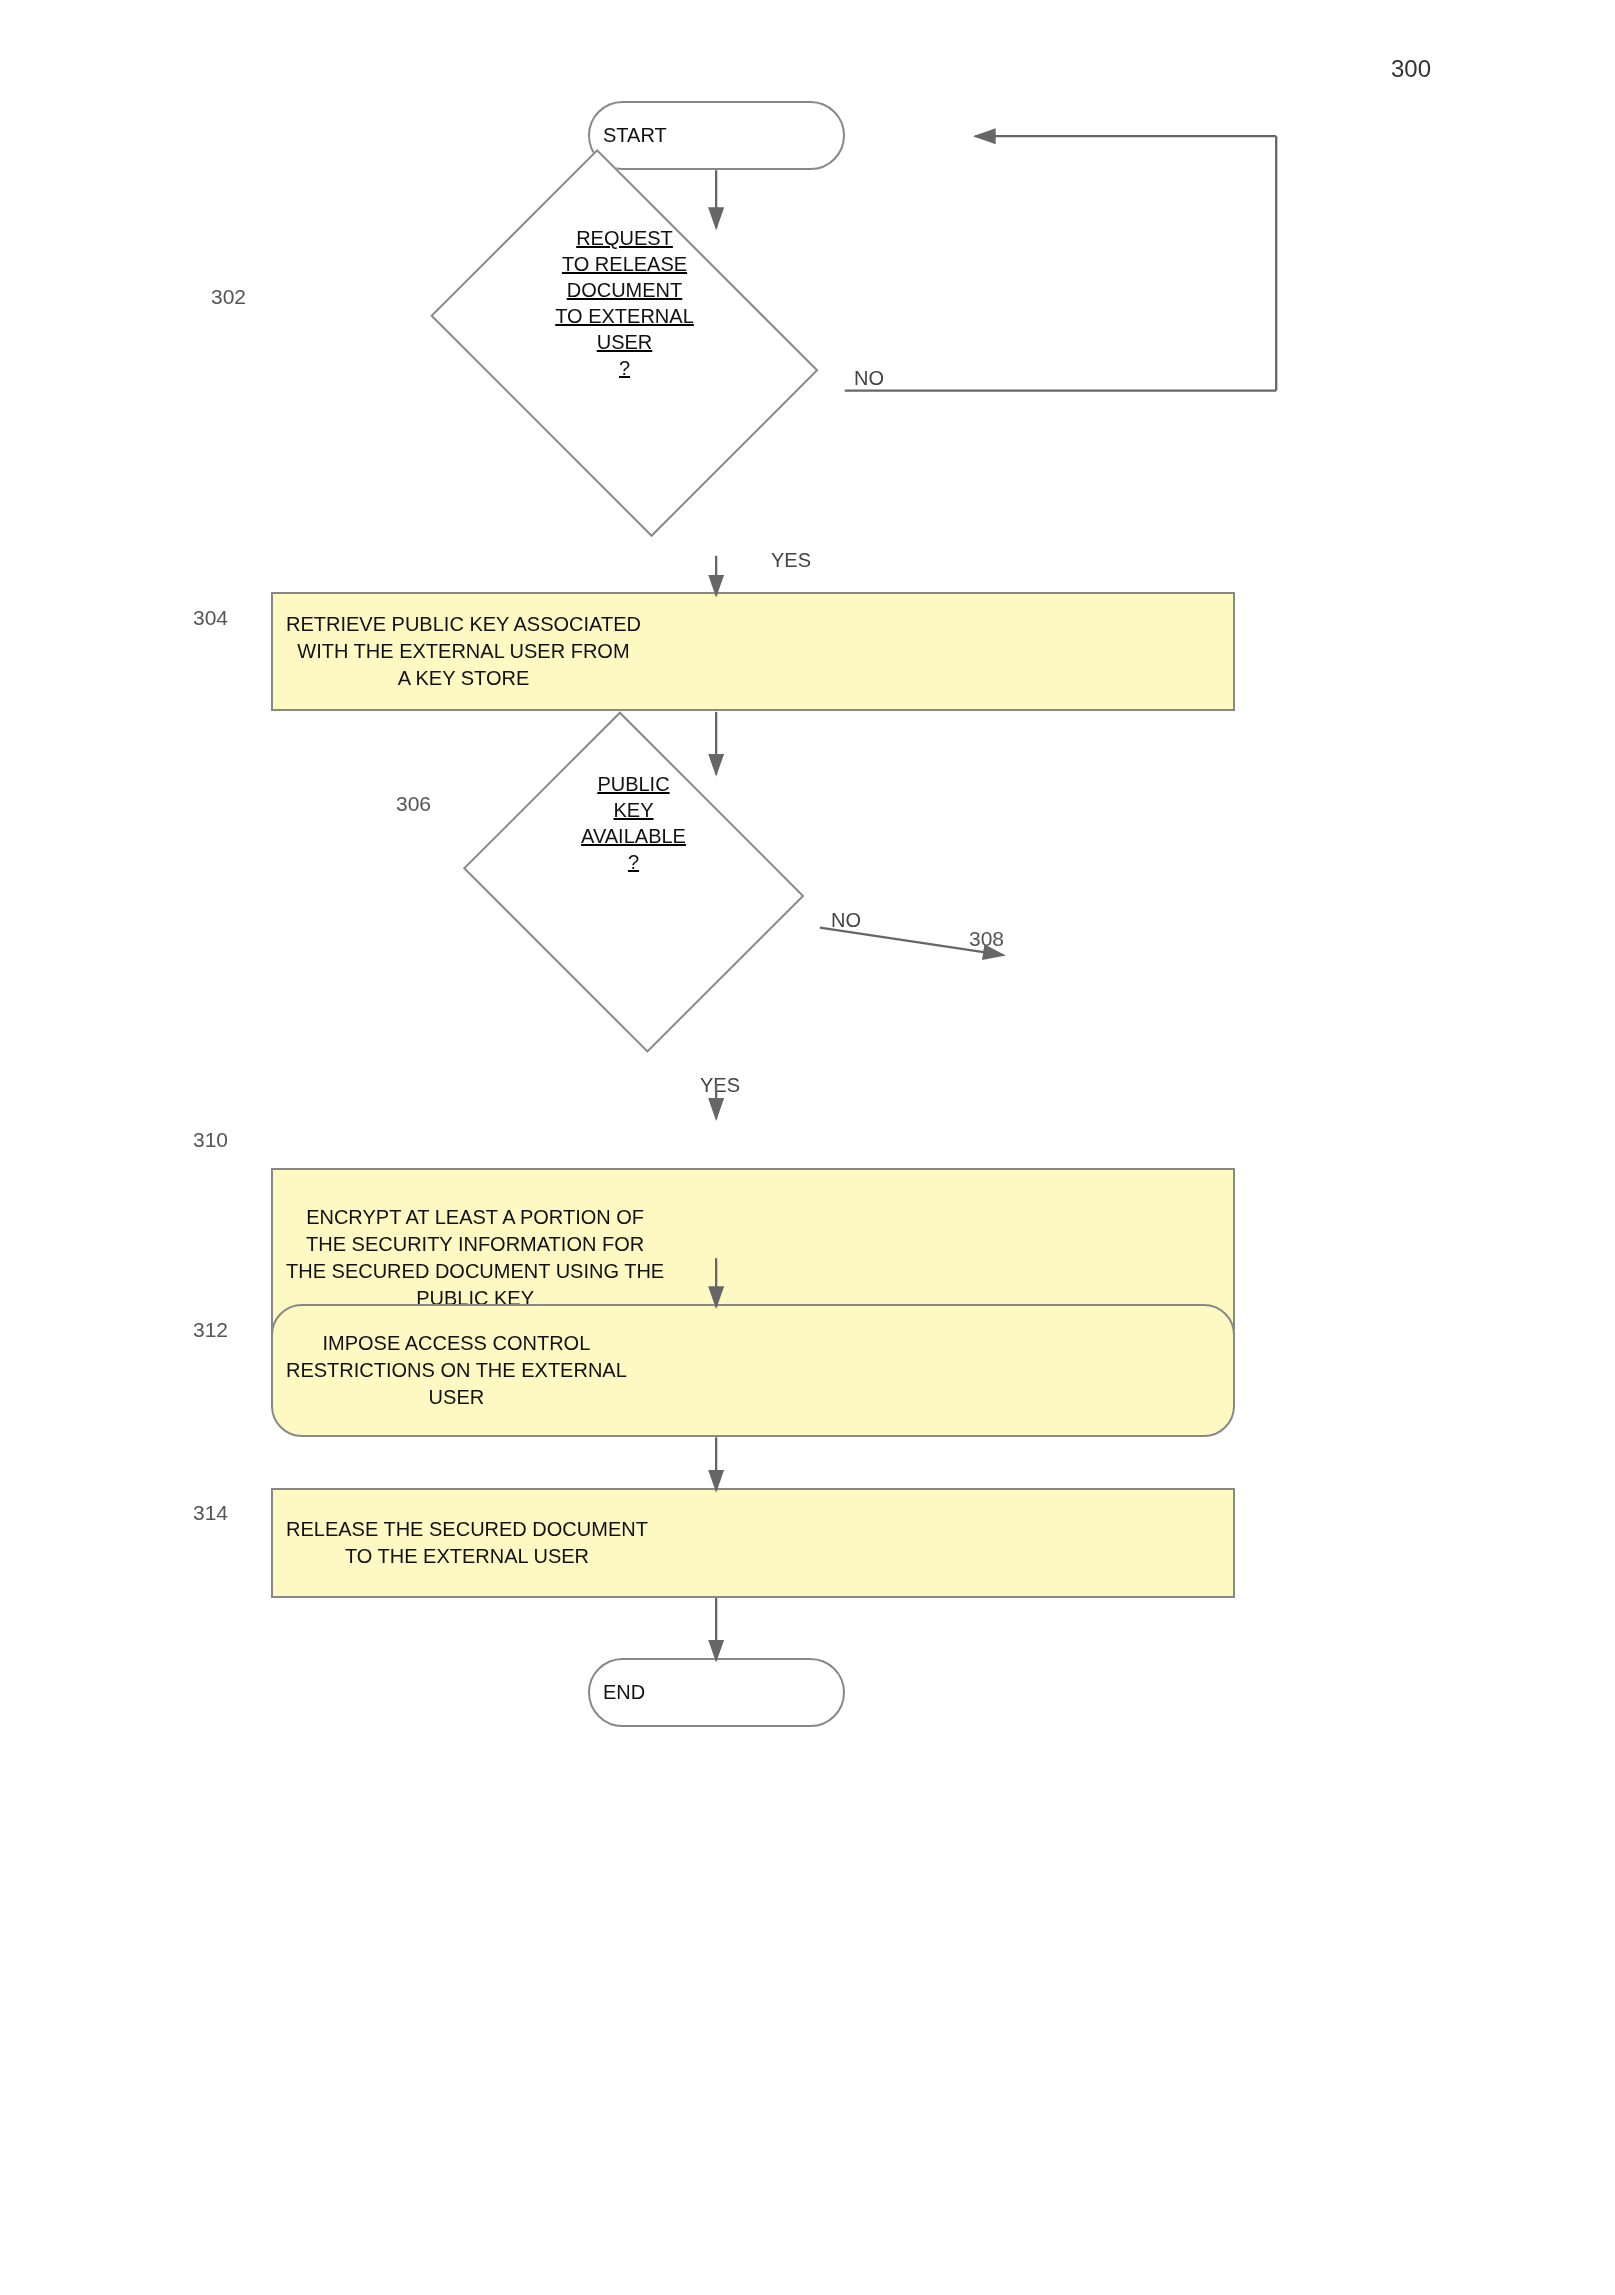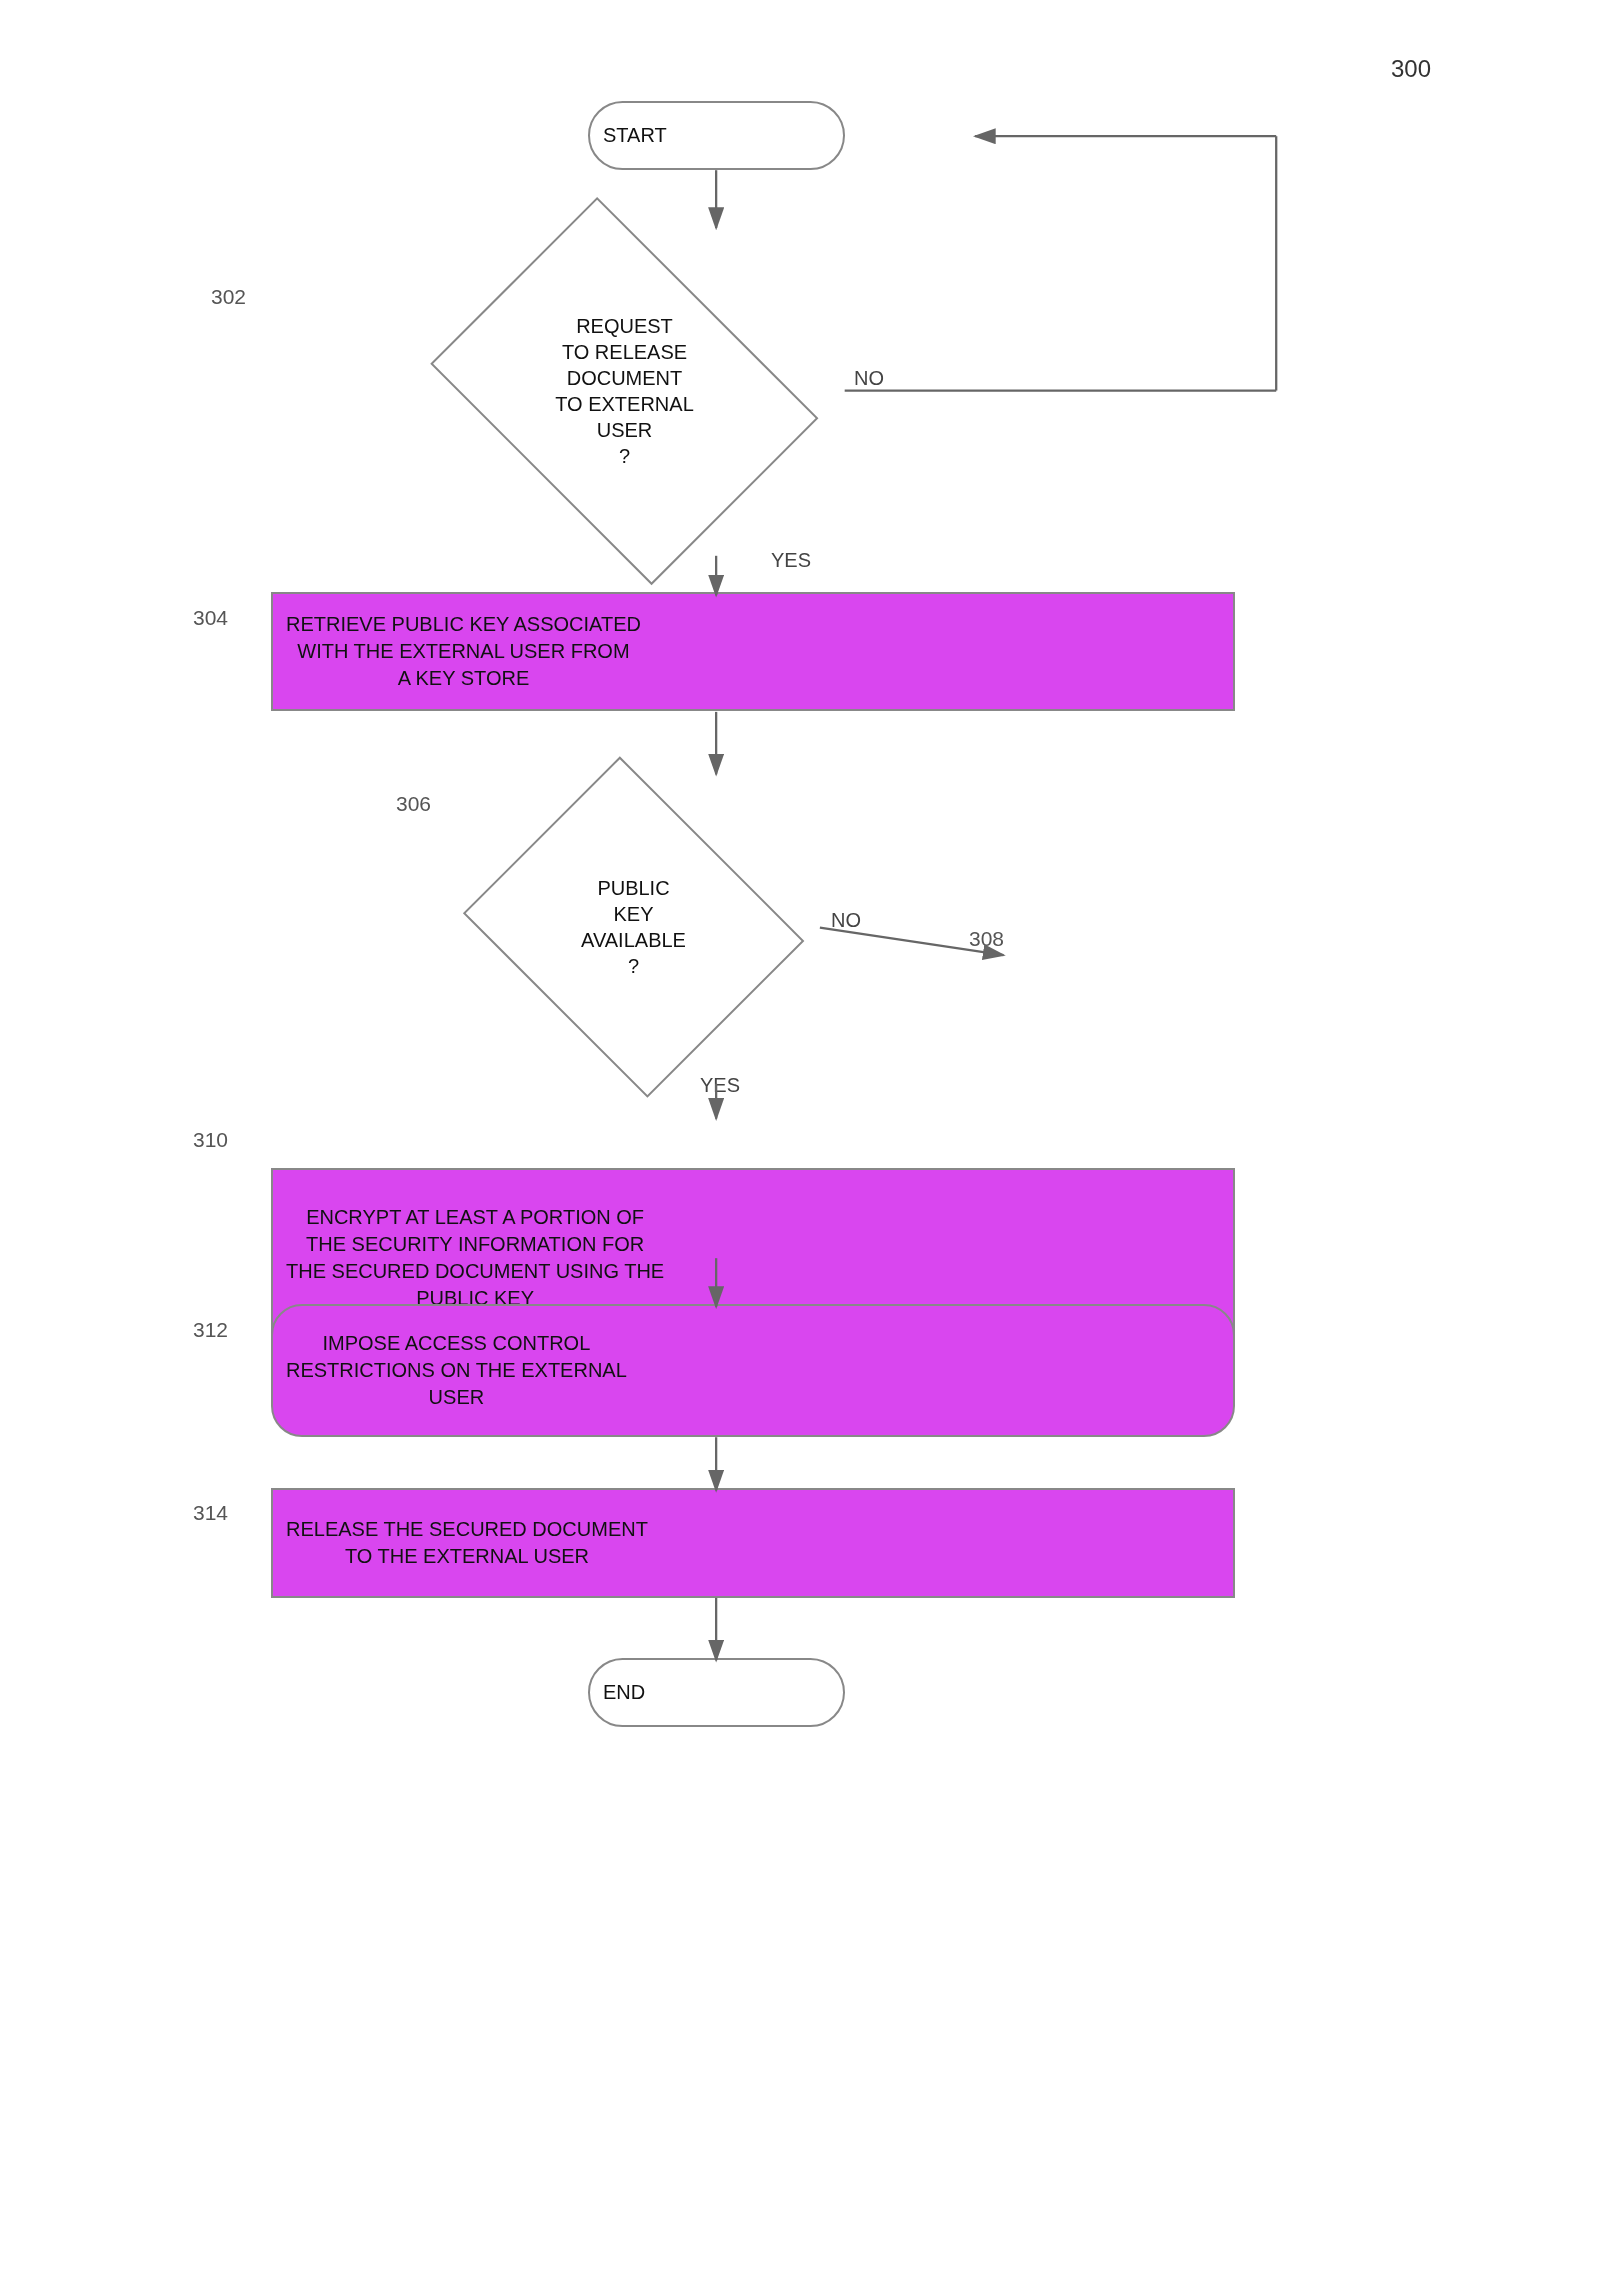--- a/index.html
+++ b/index.html
@@ -29,37 +29,38 @@
     }
 
     .rounded-rect {
       border: 2.3px solid #888;
       border-radius: 37px;
       background: #fff;
     }
 
     .rectangle {
       border: 2.3px solid #888;
-      background: #d946ef;
+      background: #fef9c3;
     }
 
     .diamond-wrapper {
       position: absolute;
       display: flex;
       align-items: center;
       justify-content: center;
     }
 
     .diamond {
       width: 100%;
       height: 100%;
       position: relative;
       display: flex;
-      align-items: center;
+      align-items: flex-start;
       justify-content: center;
+      text-decoration: underline;
     }
 
     .diamond::before {
       content: '';
       position: absolute;
       width: 70%;
       height: 70%;
       border: 2.3px solid #888;
       transform: rotate(45deg);
       background: #fff;

